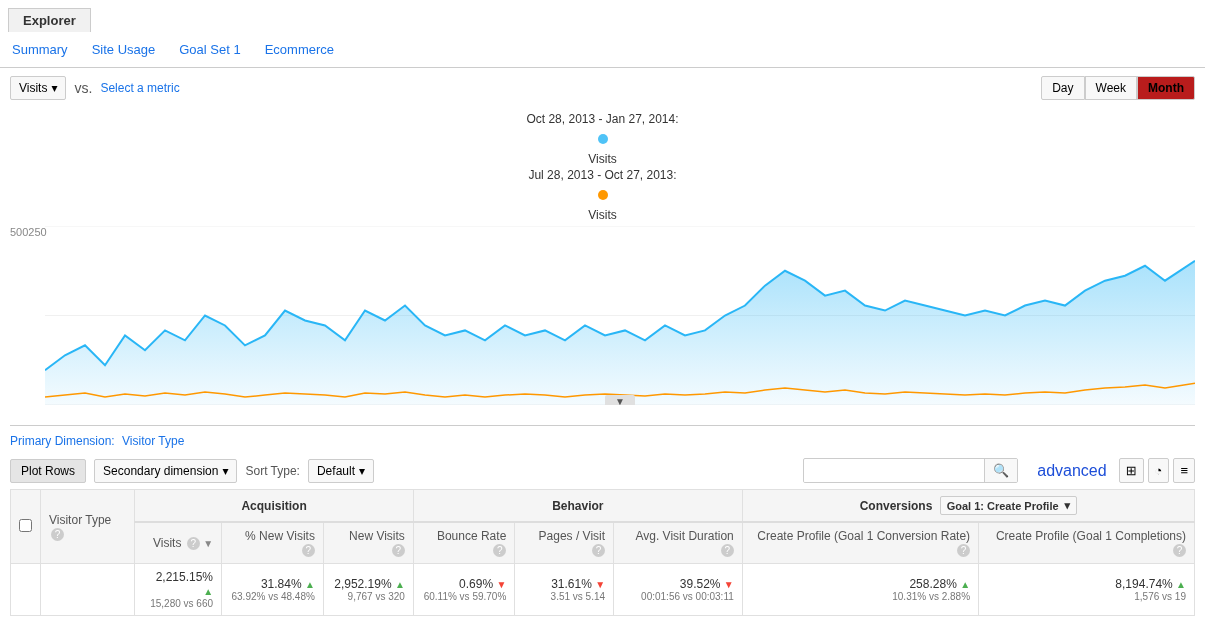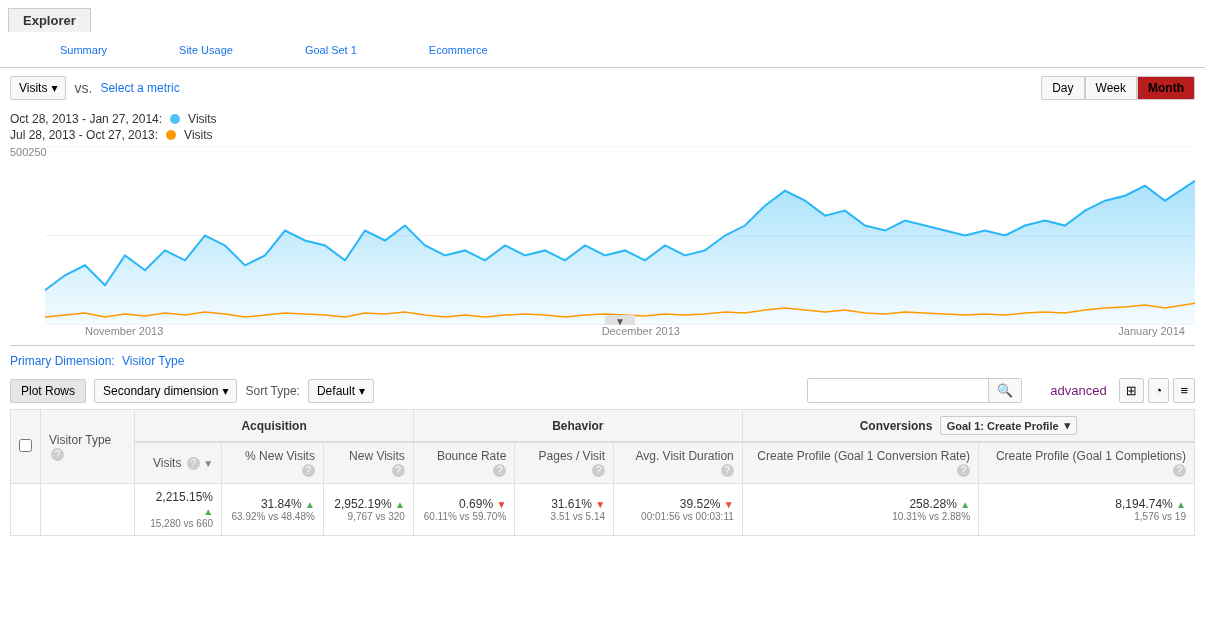--- a/index.html
+++ b/index.html
@@ -22,23 +22,22 @@
       padding: 0 10px;
       display: flex;
       align-items: center;
       gap: 20px;
       height: 36px;
     }
 
     .tab-bar a {
       color: #1a73e8;
       text-decoration: none;
-      font-size: 11px;
+      font-size: 13px;
       padding: 8px 2px;
-      margin-left: 48px;
     }
 
     .controls-row {
       display: flex;
       align-items: center;
       padding: 8px 10px;
       gap: 8px;
     }
 
     .dropdown-btn {
@@ -85,20 +84,21 @@
     .legend-area {
       padding: 4px 10px 0 10px;
     }
 
     .legend-row {
       display: flex;
       align-items: center;
       gap: 8px;
       font-size: 12px;
       margin-bottom: 2px;
+      flex-direction: column;
     }
 
     .legend-dot {
       width: 10px;
       height: 10px;
       border-radius: 50%;
       display: inline-block;
     }
 
     .chart-container {
@@ -186,21 +186,21 @@
 
     .search-btn {
       background: #f8f8f8;
       border: none;
       border-left: 1px solid #ccc;
       padding: 4px 8px;
       cursor: pointer;
       font-size: 13px;
     }
 
-    .advanced-link { color: #701a75; font-size: 13px; cursor: pointer; margin-left: 20px; }
+    .advanced-link { color: #1d4ed8; font-size: 16px; cursor: pointer; margin-left: 11px; }
 
     .view-icons {
       display: flex;
       gap: 4px;
       margin-left: 4px;
     }
 
     .view-icon-btn {
       border: 1px solid #ccc;
       background: #f8f8f8;
@@ -340,25 +340,20 @@
         </linearGradient>
       </defs>
       <polygon fill="url(#blueGrad)" points="0,180 0,145 20,130 40,120 60,140 80,110 100,125 120,105 140,115 160,90 180,100 200,120 220,110 240,85 260,95 280,100 300,115 320,85 340,95 360,80 380,100 400,110 420,105 440,115 460,100 480,110 500,105 520,115 540,100 560,110 580,105 600,115 620,100 640,110 660,105 680,90 700,80 720,60 740,45 760,55 780,70 800,65 820,80 840,85 860,75 880,80 900,85 920,90 940,85 960,90 980,80 1000,75 1020,80 1040,65 1060,55 1080,50 1100,40 1120,55 1150,35 1150,180"></polygon>
       <polyline fill="none" stroke="#29b6f6" stroke-width="2" points="0,145 20,130 40,120 60,140 80,110 100,125 120,105 140,115 160,90 180,100 200,120 220,110 240,85 260,95 280,100 300,115 320,85 340,95 360,80 380,100 400,110 420,105 440,115 460,100 480,110 500,105 520,115 540,100 560,110 580,105 600,115 620,100 640,110 660,105 680,90 700,80 720,60 740,45 760,55 780,70 800,65 820,80 840,85 860,75 880,80 900,85 920,90 940,85 960,90 980,80 1000,75 1020,80 1040,65 1060,55 1080,50 1100,40 1120,55 1150,35"></polyline>
 
       <polyline fill="none" stroke="#ff9800" stroke-width="1.5" points="0,172 20,170 40,168 60,172 80,169 100,171 120,168 140,170 160,167 180,169 200,172 220,170 240,168 260,169 280,170 300,172 320,168 340,169 360,167 380,170 400,172 420,170 440,172 460,170 480,169 500,170 520,172 540,170 560,169 580,170 600,171 620,169 640,170 660,169 680,167 700,168 720,165 740,163 760,165 780,167 800,165 820,168 840,169 860,167 880,168 900,169 920,170 940,169 960,170 980,168 1000,167 1020,168 1040,165 1060,163 1080,162 1100,160 1120,163 1150,158"></polyline>
 
       <rect x="560" y="170" width="30" height="12" rx="2" fill="#e0e0e0"></rect>
       <text x="575" y="180" text-anchor="middle" font-size="10" fill="#555">▼</text>
     </svg>
-  </div>
-  <div class="chart-x-labels">
-    <span style="margin-left:40px;">November 2013</span>
-    <span>December 2013</span>
-    <span style="margin-right:10px;">January 2014</span>
   </div>
 </div>
 
 <div class="primary-dimension">
   <span>Primary Dimension:</span>
   <span style="color:#1a73e8; cursor:pointer; margin-left:4px;">Visitor Type</span>
 </div>
 
 <div class="table-controls">
   <button class="plot-rows-btn">Plot Rows</button>

